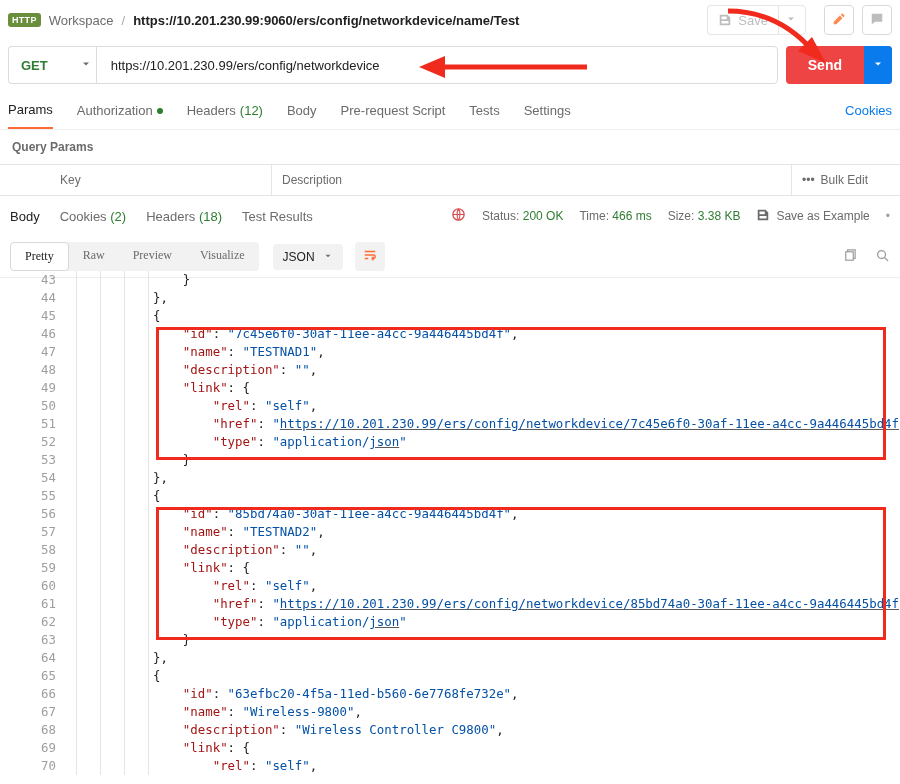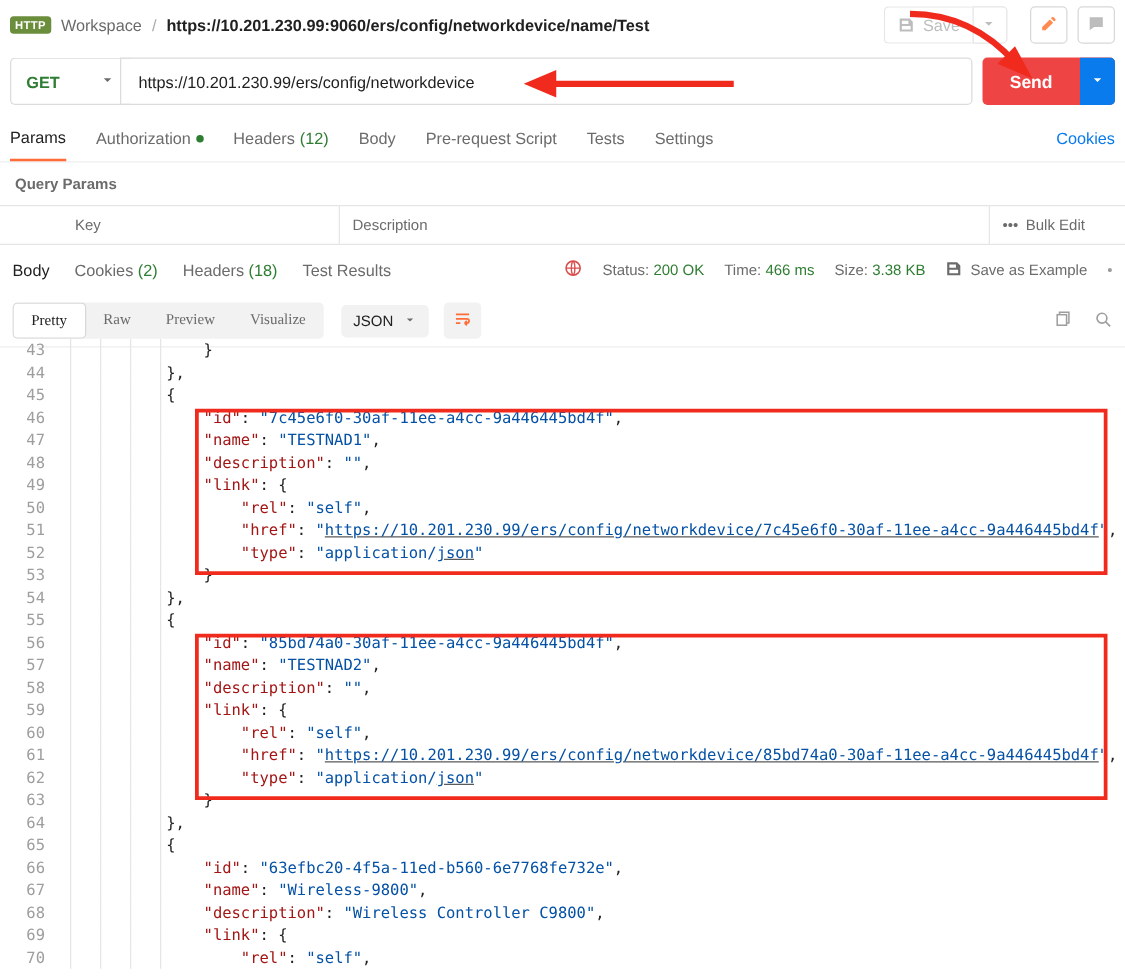--- a/index.html
+++ b/index.html
@@ -160,20 +160,21 @@
     font-family: ui-monospace, SFMono-Regular, Menlo, Consolas, monospace;
     font-size: 12.4px;
     line-height: 18px;
     position:absolute;
     left:0; right:0; top:271px; bottom:0;
     overflow:hidden;
   }
   .code-line {
     display:flex;
     white-space: pre;
+    margin-left: 20px;
   }
   .ln {
     width:44px;
     text-align:right;
     color:#9e9e9e;
     padding-right:8px;
     user-select:none;
     flex-shrink:0;
   }
   .gut1 { width:13px; border-right:1px solid #e5e5e5; flex-shrink:0;}

